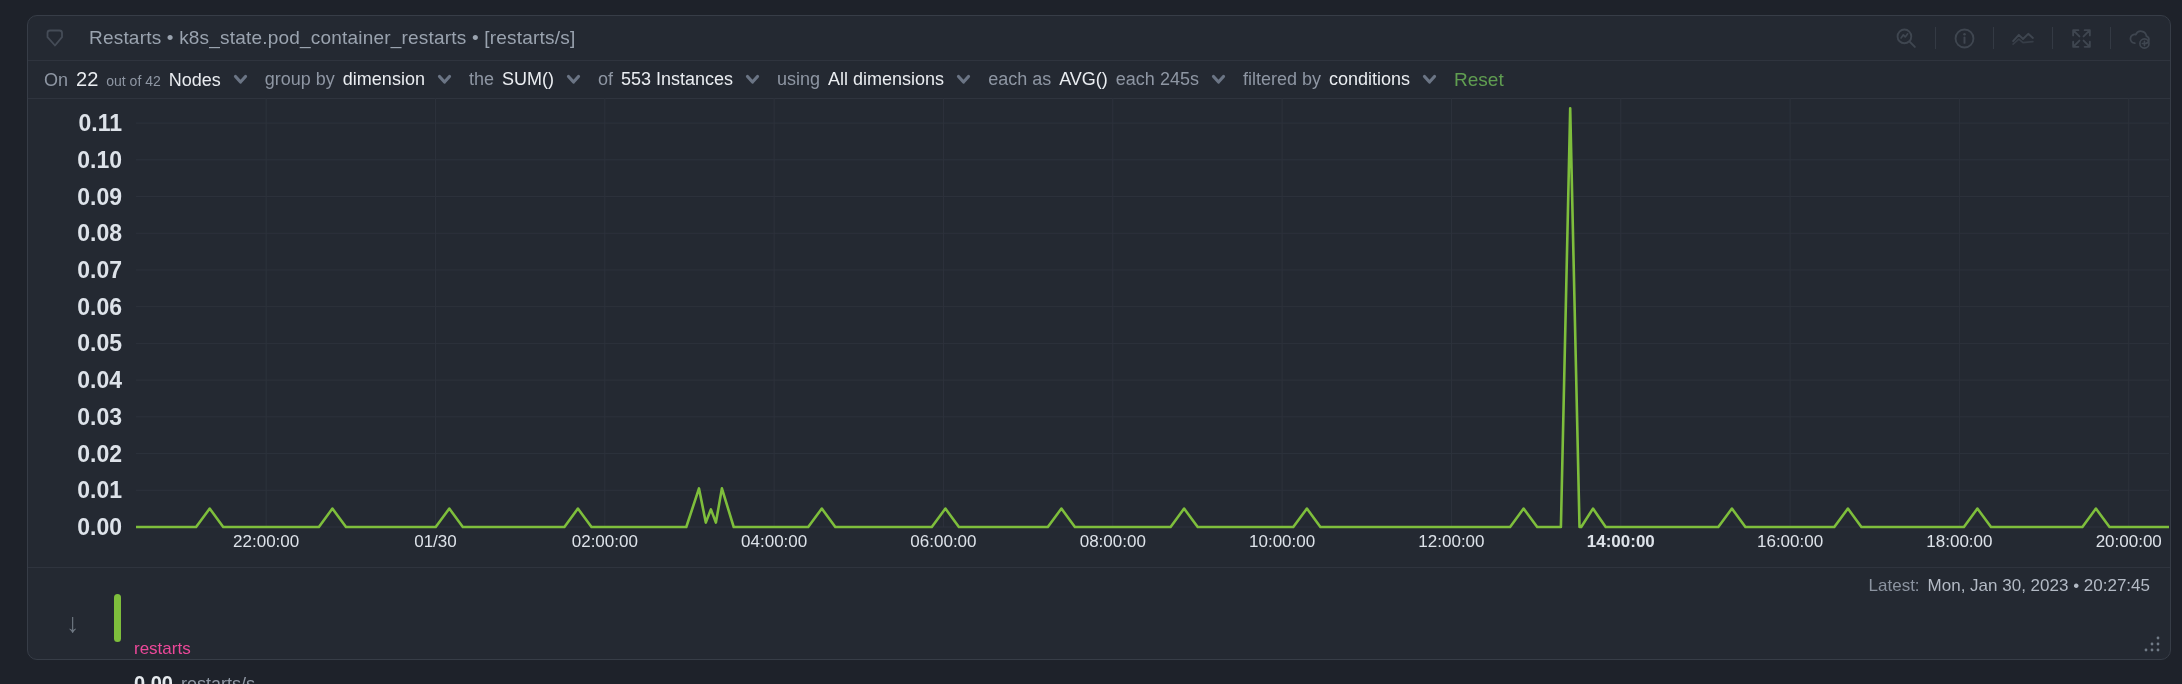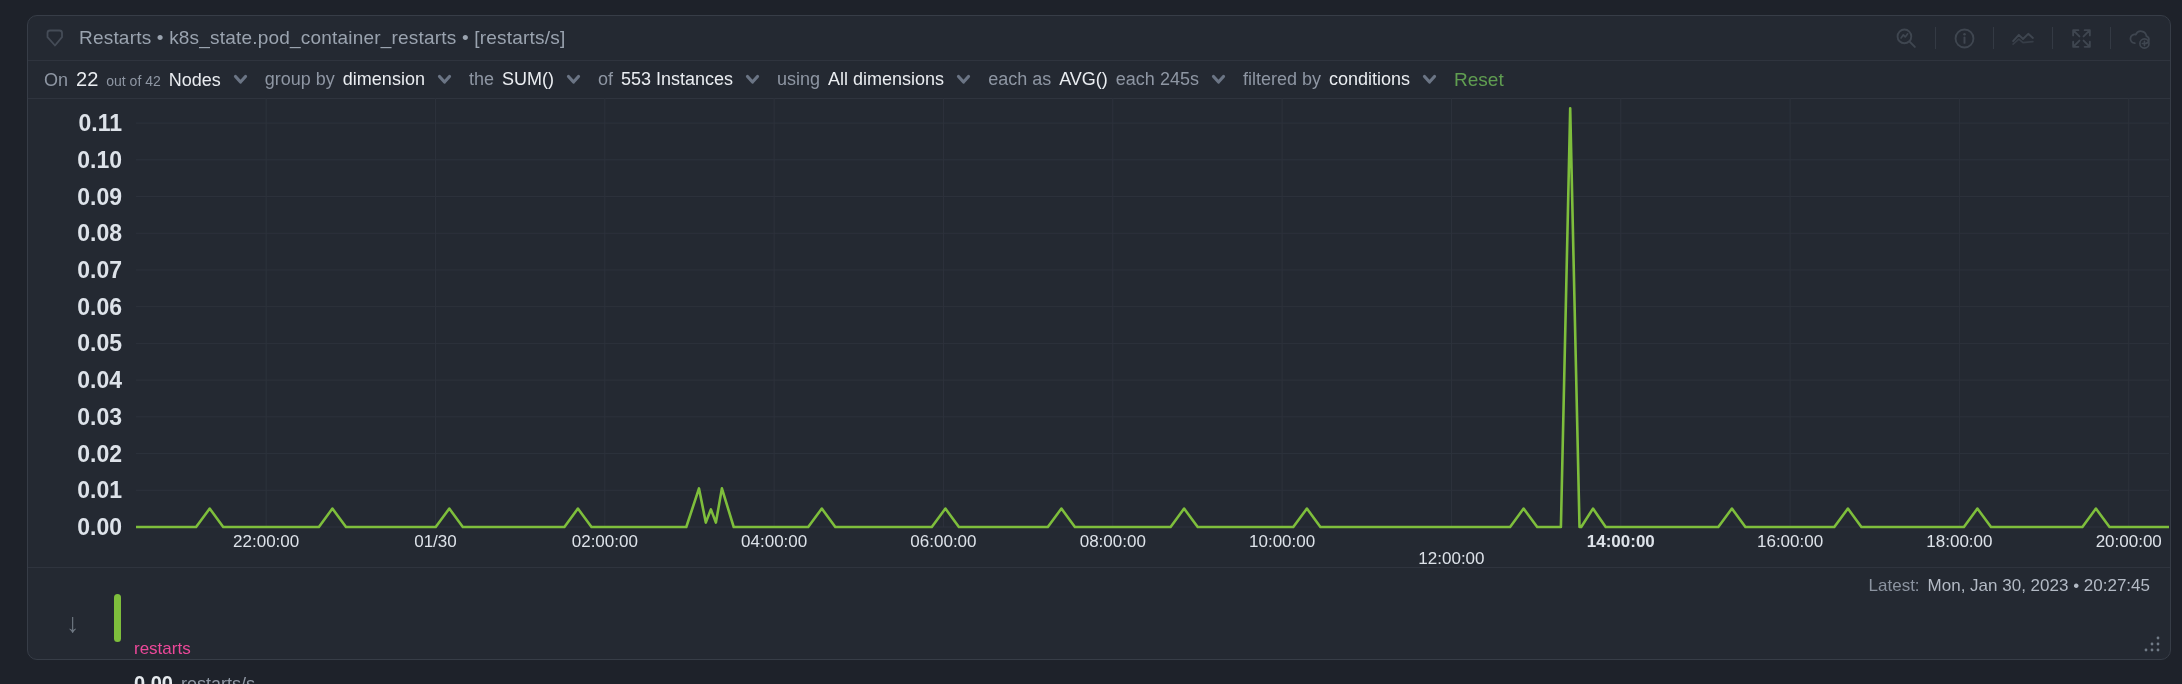--- a/index.html
+++ b/index.html
@@ -1,20 +1,20 @@
 <!DOCTYPE html>
 <html><head>
 <meta charset="utf-8">
 <style>
   html,body{margin:0;padding:0;}
   #screen{position:relative;width:2182px;height:684px;background:#1e222a;font-family:"Liberation Sans",sans-serif;overflow:hidden;}
   .card{position:absolute;left:27px;top:15px;width:2144px;height:645px;background:#242932;border:1px solid #373d47;border-radius:10px;box-sizing:border-box;}
   
   .titlebar{height:44px;display:flex;align-items:center;padding:0 16px;border-bottom:1px solid #2f343e;}
-  .title{color:#9aa3af;font-size:19px;margin-left:11px;letter-spacing:.2px;white-space:nowrap;}
+  .title{color:#9aa3af;font-size:19px;margin-left:21px;letter-spacing:.2px;white-space:nowrap;}
   .hdr-icons{margin-left:auto;display:flex;align-items:center;gap:16px;}
   .hdr-icons svg{display:block;}
   .hdr-sep{width:1px;height:22px;background:#343a44;}
   
   .toolbar{height:37px;display:flex;align-items:center;padding:0 16px;gap:17px;border-bottom:1px solid #2f343e;white-space:nowrap;}
   .tb-group{display:flex;align-items:baseline;gap:8px;cursor:pointer;}
   .tb-group .chev{align-self:center;margin-left:4px;}
   .tk-muted{color:#8e96a3;font-size:18px;}
   .tk-muted-sm{color:#8e96a3;font-size:14px;}
   .tk-strong{color:#eaedf1;font-size:18px;}
@@ -188,21 +188,21 @@
           </svg>
       </div>
       <div class="x-labels">
           <span style="left: 130.169px; top: 3px;">22:00:00</span>
           <span style="left: 299.494px; top: 3px;">01/30</span>
           <span style="left: 468.818px; top: 3px;">02:00:00</span>
           <span style="left: 638.143px; top: 3px;">04:00:00</span>
           <span style="left: 807.468px; top: 3px;">06:00:00</span>
           <span style="left: 976.793px; top: 3px;">08:00:00</span>
           <span style="left: 1146.12px; top: 3px;">10:00:00</span>
-          <span style="left: 1315.44px; top: 20px;">12:00:00</span>
+          <span style="left: 1315.44px; top: 3px;">12:00:00</span>
           <span style="left: 1484.77px; top: 3px; font-weight: bold;">14:00:00</span>
           <span style="left: 1654.09px; top: 3px;">16:00:00</span>
           <span style="left: 1823.42px; top: 3px;">18:00:00</span>
           <span style="left: 1992.74px; top: 3px;">20:00:00</span>
         </div>
     </div>
 
     <div class="footer">
       <div class="latest">
         <span class="lbl">Latest:</span><span class="val">Mon, Jan 30, 2023 • 20:27:45</span>

